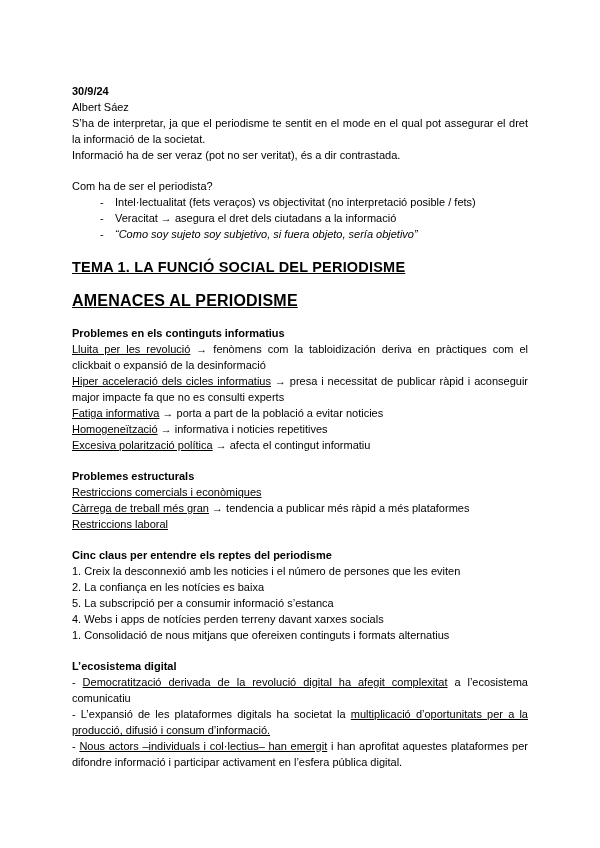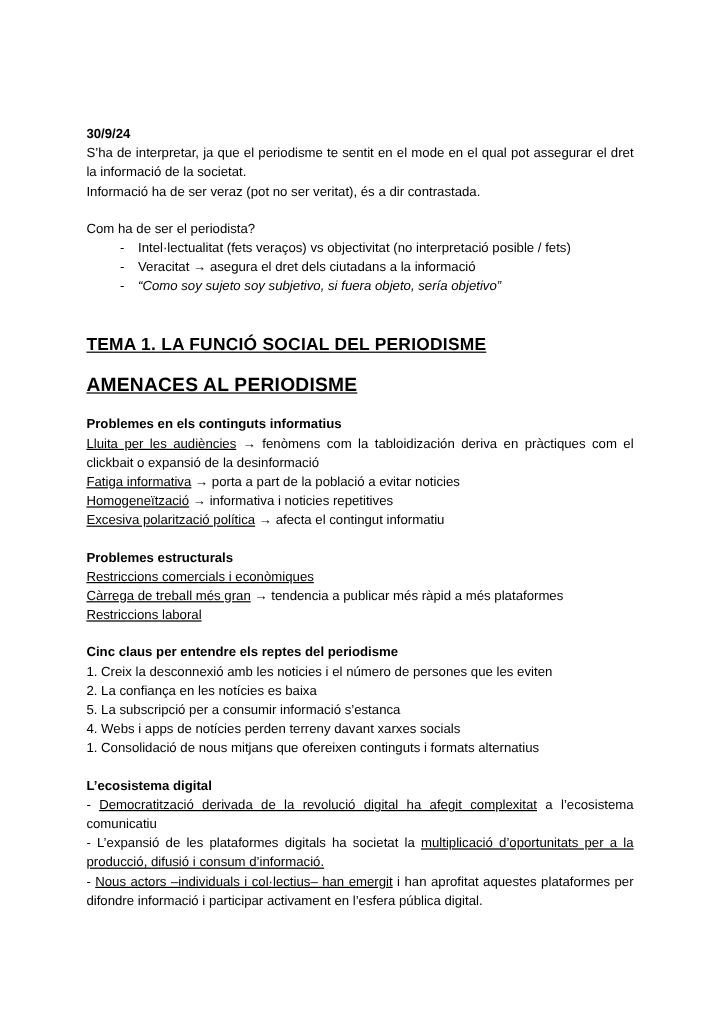--- a/index.html
+++ b/index.html
@@ -4,41 +4,42 @@
 <style>
   * { margin: 0; padding: 0; box-sizing: border-box; }
   html, body { background: #ffffff; }
   body { font-family: "Liberation Sans", "DejaVu Sans", sans-serif; }
   .page {
     width: 600px;
     min-height: 848px;
     margin: 0 auto;
     background: #ffffff;
     color: #000000;
-    padding: 104px 72px 40px 72px;
+    padding: 83px 72px 40px 72px;
     font-size: 11px;
     line-height: 16px;
   }
   .block { min-height: 16px; }
   .justify { text-align: justify; }
   .b { font-weight: bold; }
   .i { font-style: italic; }
   .u { text-decoration: underline; text-underline-offset: 1px; }
-  .h1 { font-size: 14.5px; line-height: 20px; letter-spacing: 0.2px; margin-top: 16px; }
+  .h1 { font-size: 14.5px; line-height: 20px; letter-spacing: 0.2px; }
   .h2 { font-size: 16px; line-height: 18px; letter-spacing: 0.2px; }
   .bullet { display: flex; padding-left: 28px; }
   .bullet .dash { width: 15px; flex: 0 0 15px; }
   .bullet .bullet-content { flex: 1 1 auto; }
   .spacer { height: 15px; }
 </style>
 </head>
 <body>
 
 <div class="page" id="doc-page">
     <div class="block p"><span class="b">30/9/24</span></div>
+    <div class="block p"><span class="">Albert Sáez</span></div>
     <div class="block p justify"><span class="">S’ha de interpretar, ja que el periodisme te sentit en el mode en el qual pot assegurar el dret la informació de la societat.</span></div>
     <div class="block p"><span class="">Informació ha de ser veraz (pot no ser veritat), és a dir contrastada.</span></div>
     <div class="spacer"></div>
     <div class="block p"><span class="">Com ha de ser el periodista?</span></div>
     <div class="block bullet">
       <span class="dash">-</span>
       <span class="bullet-content"><span class="">Intel·lectualitat (fets veraços) vs objectivitat (no interpretació posible / fets)</span></span>
     </div>
     <div class="block bullet">
       <span class="dash">-</span>
@@ -47,21 +48,22 @@
     <div class="block bullet">
       <span class="dash">-</span>
       <span class="bullet-content"><span class="i">“Como soy sujeto soy subjetivo, si fuera objeto, sería objetivo”</span></span>
     </div>
     <div class="spacer"></div>
     <div class="block h1"><span class="b u">TEMA 1. LA FUNCIÓ SOCIAL DEL PERIODISME</span></div>
     <div class="spacer"></div>
     <div class="block h2"><span class="b u">AMENACES AL PERIODISME</span></div>
     <div class="spacer"></div>
     <div class="block p"><span class="b">Problemes en els continguts informatius</span></div>
-    <div class="block p justify"><span class="u">Lluita per les audiències</span><span class=""> → fenòmens com la tabloidización deriva en pràctiques com el clickbait o expansió de la desinformació</span></div>
+    <div class="block p justify"><span class="u">Lluita per les revolució</span><span class=""> → fenòmens com la tabloidización deriva en pràctiques com el clickbait o expansió de la desinformació</span></div>
+    <div class="block p justify"><span class="u">Hiper acceleració dels cicles informatius</span><span class=""> → presa i necessitat de publicar ràpid i aconseguir major impacte fa que no es consulti experts</span></div>
     <div class="block p"><span class="u">Fatiga informativa</span><span class=""> → porta a part de la població a evitar noticies</span></div>
     <div class="block p"><span class="u">Homogeneïtzació</span><span class=""> → informativa i noticies repetitives</span></div>
     <div class="block p"><span class="u">Excesiva polarització política</span><span class=""> → afecta el contingut informatiu</span></div>
     <div class="spacer"></div>
     <div class="block p"><span class="b">Problemes estructurals</span></div>
     <div class="block p"><span class="u">Restriccions comercials i econòmiques</span></div>
     <div class="block p"><span class="u">Càrrega de treball més gran</span><span class=""> → tendencia a publicar més ràpid a més plataformes</span></div>
     <div class="block p"><span class="u">Restriccions laboral</span></div>
     <div class="spacer"></div>
     <div class="block p"><span class="b">Cinc claus per entendre els reptes del periodisme</span></div>

